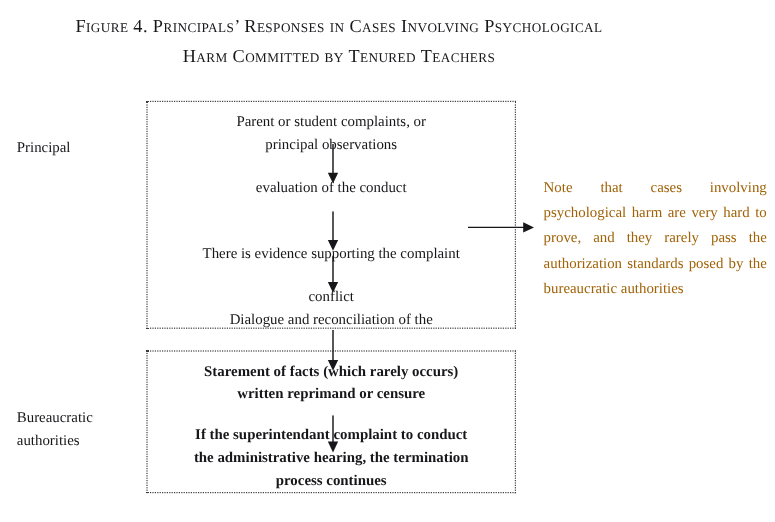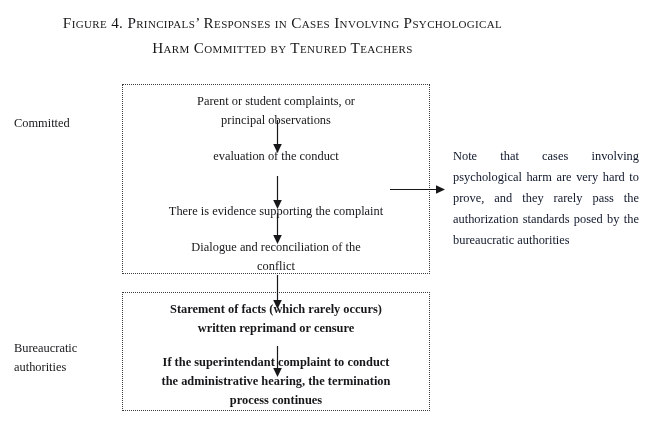--- a/index.html
+++ b/index.html
@@ -110,36 +110,36 @@
   #arrow-right { left: 390px; top: 184px; }
 
   
   #side-note {
     position: absolute;
     left: 453px;
     top: 146px;
     width: 186px;
     font-size: 12.4px;
     line-height: 21px;
-    color: #0f172a;
+    color: #a16207;
     text-align: justify;
     text-justify: inter-word;
     hyphens: manual;
   }
 </style>
 </head>
 <body>
 
 <div id="figure-title">
   <span class="tline">Figure 4. Principals’ Responses in Cases Involving Psychological</span>
   <span class="tline">Harm Committed by Tenured Teachers</span>
 </div>
 
 <div class="row-label" id="label-principal">
-  <span>Committed</span>
+  <span>Principal</span>
 </div>
 
 <div class="row-label" id="label-bureaucratic">
   <span style="display:block">Bureaucratic</span>
   <span style="display:block">authorities</span>
 </div>
 
 <div class="flow-box" id="box-principal">
 
   <div class="step" id="step-complaints">
@@ -149,22 +149,22 @@
 
   <div class="step" id="step-investigation">
     <span class="sline">evaluation of the conduct</span>
   </div>
 
   <div class="step" id="step-evidence">
     <span class="sline">There is evidence supporting the complaint</span>
   </div>
 
   <div class="step" id="step-dialogue">
+    <span class="sline">conflict</span>
     <span class="sline">Dialogue and reconciliation of the</span>
-    <span class="sline">conflict</span>
   </div>
 
 </div>
 
 <div class="flow-box" id="box-bureaucratic">
 
   <div class="step" id="step-statement">
     <span class="sline">Starement of facts (which rarely occurs)</span>
     <span class="sline">written reprimand or censure</span>
   </div>

